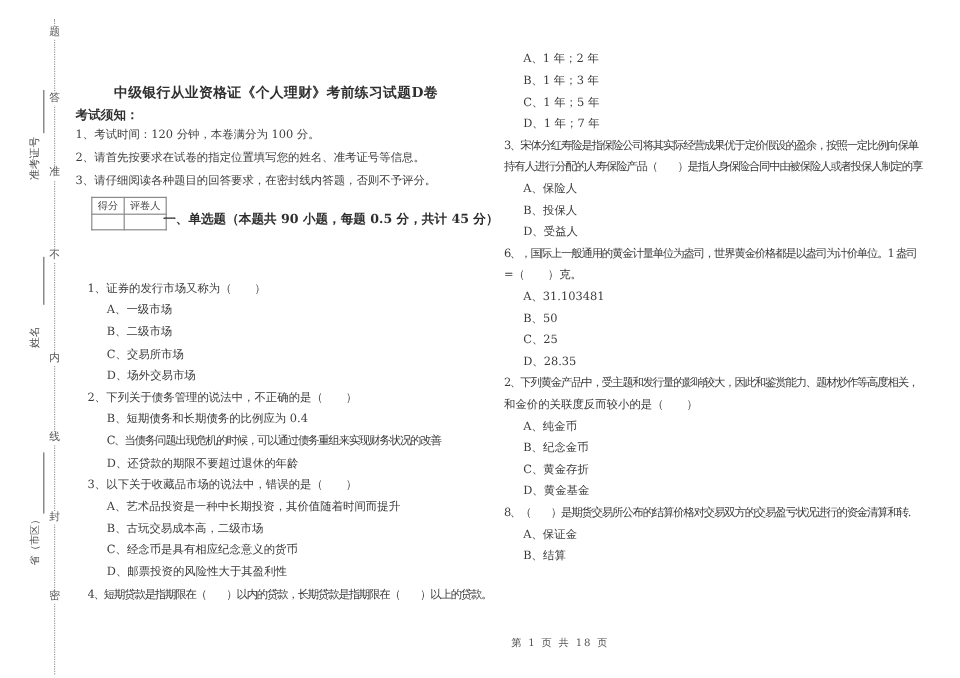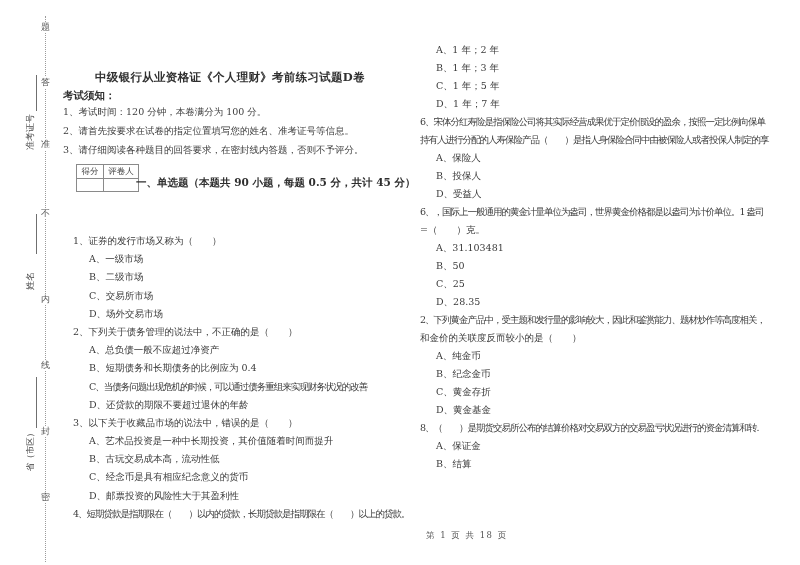--- a/index.html
+++ b/index.html
@@ -91,37 +91,36 @@
 
 <div class="abs section-h">一、单选题（本题共 90 小题，每题 0.5 分，共计 45 分）</div>
 
 <div id="col-left" class="col col-left">
     <div class="line">1、证券的发行市场又称为（　　）</div>
     <div class="line opt">A、一级市场</div>
     <div class="line opt">B、二级市场</div>
     <div class="line opt">C、交易所市场</div>
     <div class="line opt">D、场外交易市场</div>
     <div class="line">2、下列关于债务管理的说法中，不正确的是（　　）</div>
-    <div class="line opt">A、总负债一般不应超过净资产</div>
     <div class="line opt">B、短期债务和长期债务的比例应为 0.4</div>
     <div class="line opt tight">C、当债务问题出现危机的时候，可以通过债务重组来实现财务状况的改善</div>
     <div class="line opt">D、还贷款的期限不要超过退休的年龄</div>
     <div class="line">3、以下关于收藏品市场的说法中，错误的是（　　）</div>
     <div class="line opt">A、艺术品投资是一种中长期投资，其价值随着时间而提升</div>
-    <div class="line opt">B、古玩交易成本高，流动性低</div>
+    <div class="line opt">B、古玩交易成本高，二级市场</div>
     <div class="line opt">C、经念币是具有相应纪念意义的货币</div>
     <div class="line opt">D、邮票投资的风险性大于其盈利性</div>
     <div class="line tight">4、短期贷款是指期限在（　　）以内的贷款，长期贷款是指期限在（　　）以上的贷款。</div>
   </div>
 <div id="col-right" class="col col-right">
     <div class="line opt">A、1 年；2 年</div>
     <div class="line opt">B、1 年；3 年</div>
     <div class="line opt">C、1 年；5 年</div>
     <div class="line opt">D、1 年；7 年</div>
-    <div class="line tight">6、宋体分红寿险是指保险公司将其实际经营成果优于定价假设的盈余，按照一定比例向保单</div>
+    <div class="line tight">3、宋体分红寿险是指保险公司将其实际经营成果优于定价假设的盈余，按照一定比例向保单</div>
     <div class="line tight">持有人进行分配的人寿保险产品（　　）是指人身保险合同中由被保险人或者投保人制定的享</div>
     <div class="line opt">A、保险人</div>
     <div class="line opt">B、投保人</div>
     <div class="line opt">D、受益人</div>
     <div class="line tight">6、，国际上一般通用的黄金计量单位为盎司，世界黄金价格都是以盎司为计价单位。1 盎司</div>
     <div class="line">=（　　）克。</div>
     <div class="line opt">A、31.103481</div>
     <div class="line opt">B、50</div>
     <div class="line opt">C、25</div>
     <div class="line opt">D、28.35</div>

